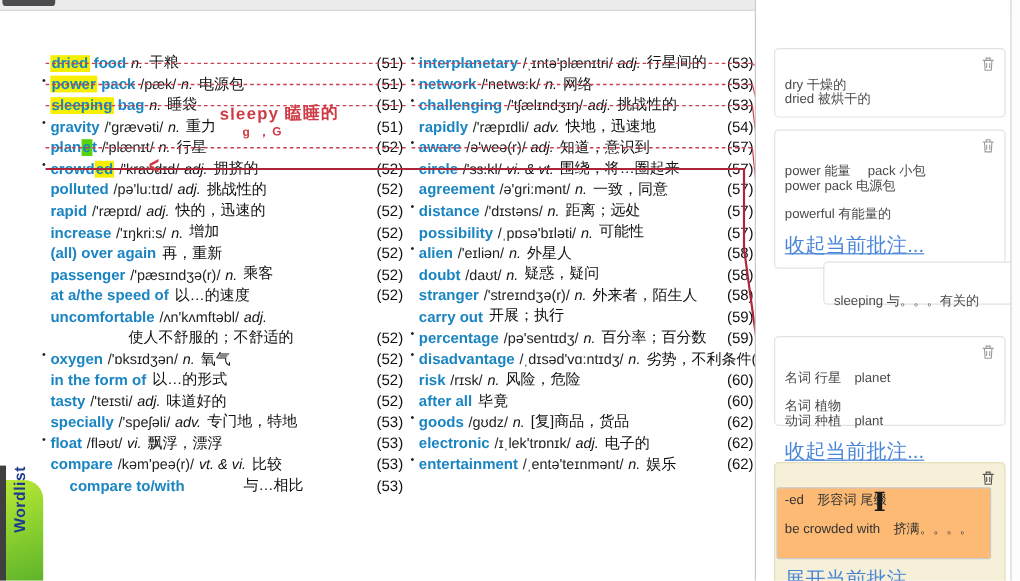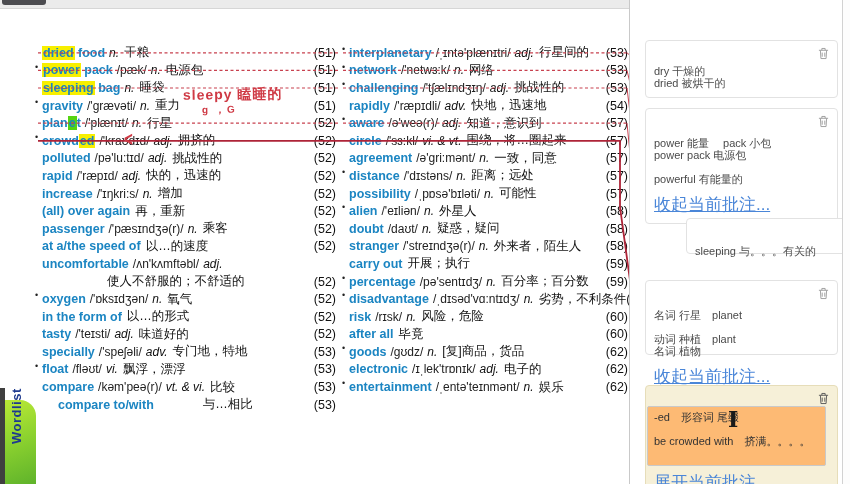--- a/index.html
+++ b/index.html
@@ -417,22 +417,22 @@
           </svg></span>
         <div class="lines">
           <div class="ln">sleeping 与。。。有关的</div>
         </div>
       </div>
       <div class="card c3"><span class="trash"><svg width="11" height="13" viewBox="0 0 12 14">
             <path d="M1 3.5h10M4.2 3.5V1.5h3.6v2M2.6 3.5l.6 9h5.6l.6-9M4.6 6v4.5M7.4 6v4.5" stroke="#9a9a9a" stroke-width="1" fill="none"></path>
           </svg></span><div class="lines">
           <div class="ln">名词 行星　planet</div>
           <div class="ln"></div>
+          <div class="ln">名词 植物</div>
           <div class="ln">动词 种植　plant</div>
-          <div class="ln">名词 植物</div>
         </div><a class="card-link">收起当前批注...</a></div>
       <div class="card c4"><span class="trash"><svg width="11" height="13" viewBox="0 0 12 14">
             <path d="M1 3.5h10M4.2 3.5V1.5h3.6v2M2.6 3.5l.6 9h5.6l.6-9M4.6 6v4.5M7.4 6v4.5" stroke="#555" stroke-width="1" fill="none"></path>
           </svg></span><div class="note-edit">
           <div class="ln">-ed　形容词 尾缀</div>
           <div class="ln"></div>
           <div class="ln">be crowded with　挤满。。。。</div>
         </div><a class="card-link">展开当前批注...</a></div>
     </div>
   <div id="gutter"></div>

